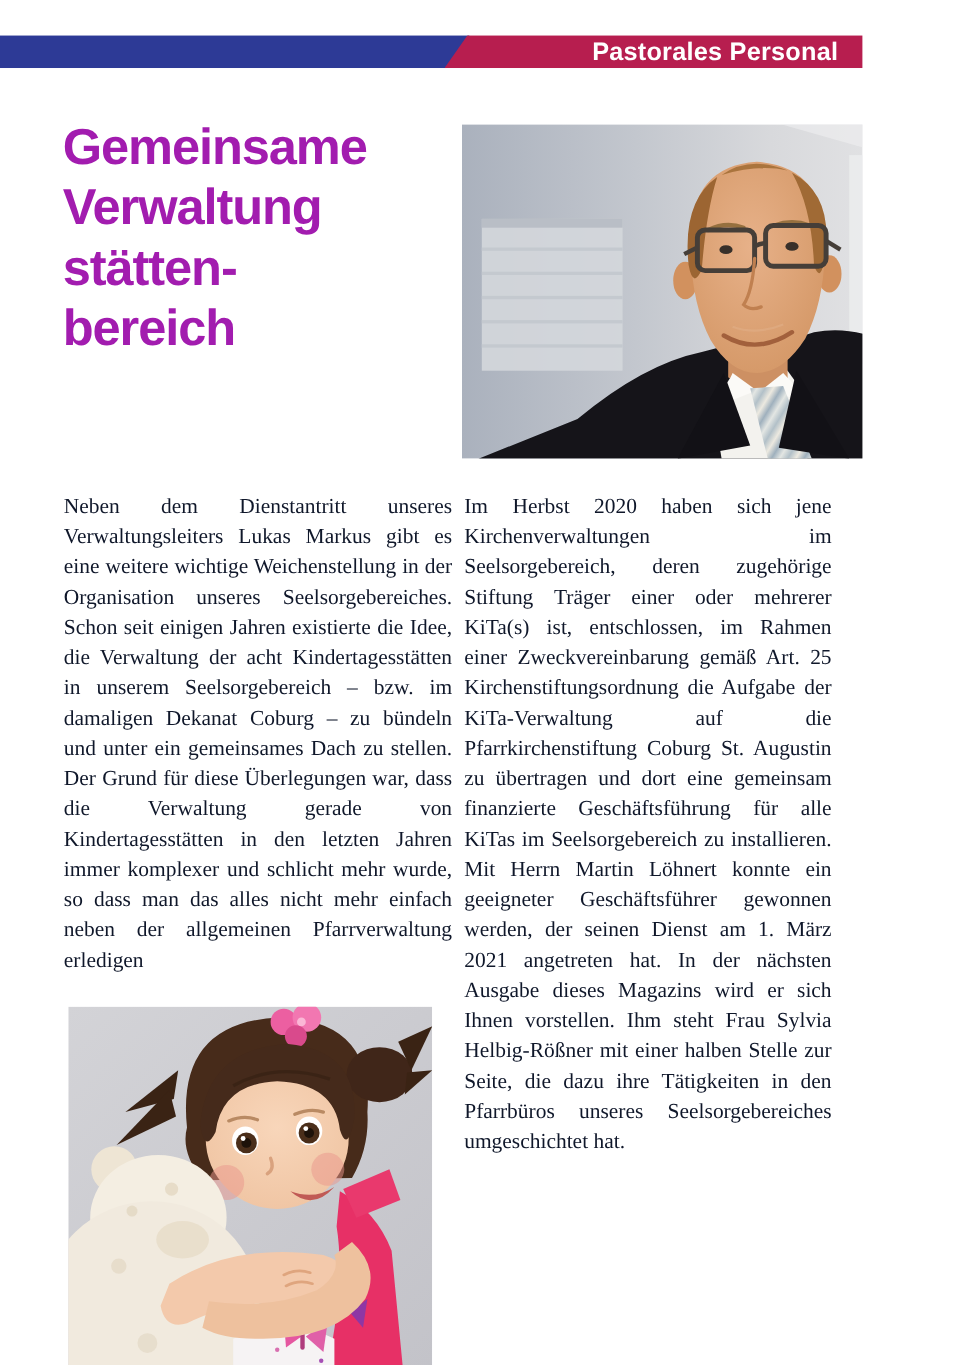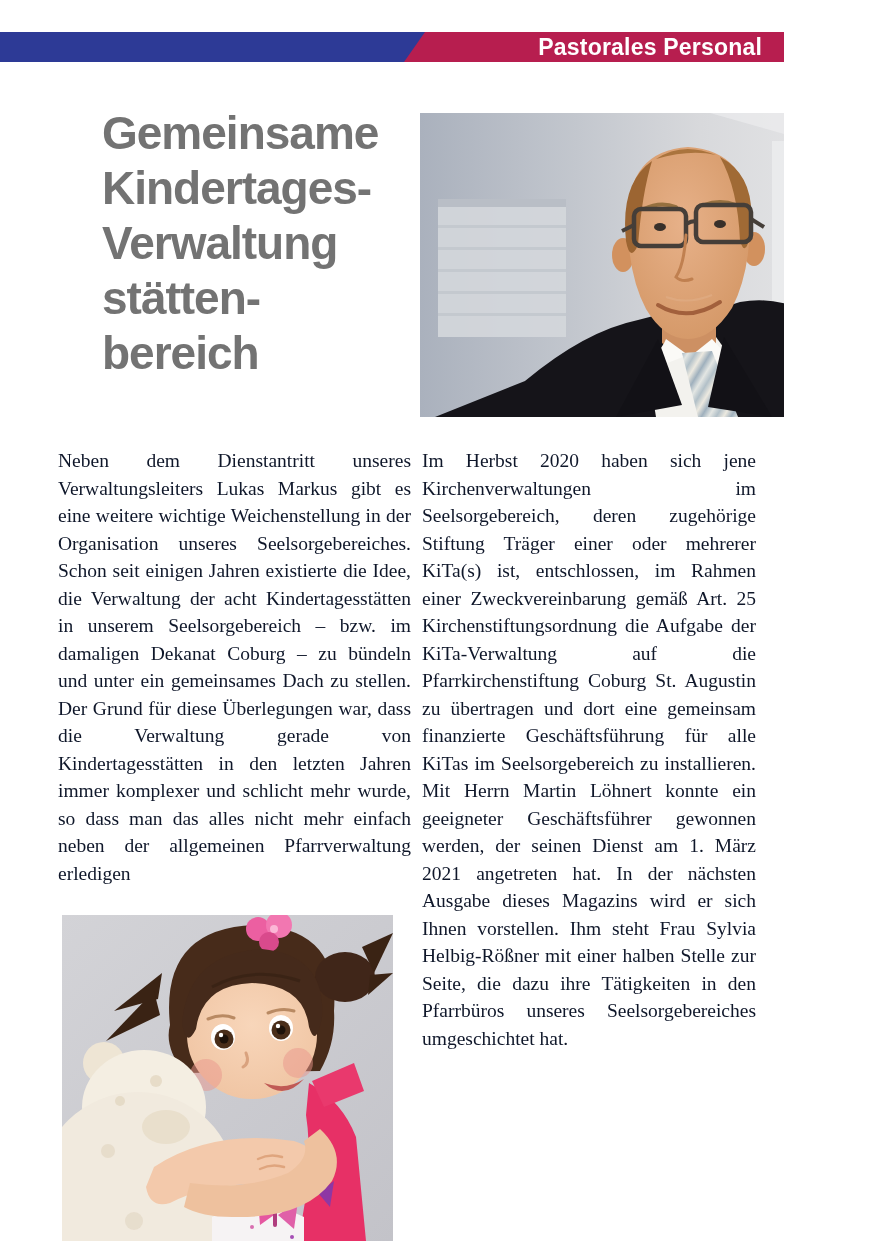--- a/index.html
+++ b/index.html
@@ -25,21 +25,21 @@
     position:absolute;right:100px;top:50%;transform:translateY(-50%);
     font-family:"Liberation Sans", sans-serif;
     font-weight:700;font-size:23px;color:#ffffff;letter-spacing:.2px;
     white-space:nowrap;
   }
   
   .headline{
     position:absolute;left:57px;top:106px;width:365px;
     font-family:"Liberation Sans", sans-serif;
     font-weight:700;font-size:46px;line-height:55px;
-    letter-spacing:-1px;color:#737373;margin-left:45px;
+    letter-spacing:-1px;color:#a21caf;
   }
   
   .photo{position:absolute;overflow:hidden;}
   .photo svg{display:block;}
   .photo-portrait{left:420px;top:113px;width:452px;height:304px;}
   .photo-child{left:62px;top:915px;width:331px;height:326px;}
   
   .bodycol{
     position:absolute;top:447px;
     font-size:19.5px;line-height:27.5px;
@@ -68,21 +68,20 @@
 <div class="page">
 
   <div class="topbar">
     <div class="topbar-blue"></div>
     <div class="topbar-red"></div>
     <div class="topbar-label">Pastorales Personal</div>
   </div>
 
   <div class="headline">
     <div>Gemeinsame</div>
-    <div>Kindertages-</div>
     <div>Verwaltung</div>
     <div>stätten-</div>
     <div>bereich</div>
   </div>
 
   <figure class="photo photo-portrait" style="margin:0" role="img" aria-label="Porträtfoto: Mann mit Brille, dunkler Anzug, weißes Hemd und gestreifte Krawatte">
     <svg width="452" height="304" viewBox="0 0 452 304">
       <defs>
         <linearGradient id="pbg" x1="0" y1="0" x2="1" y2="0">
           <stop offset="0" stop-color="#aab1bd"></stop>

